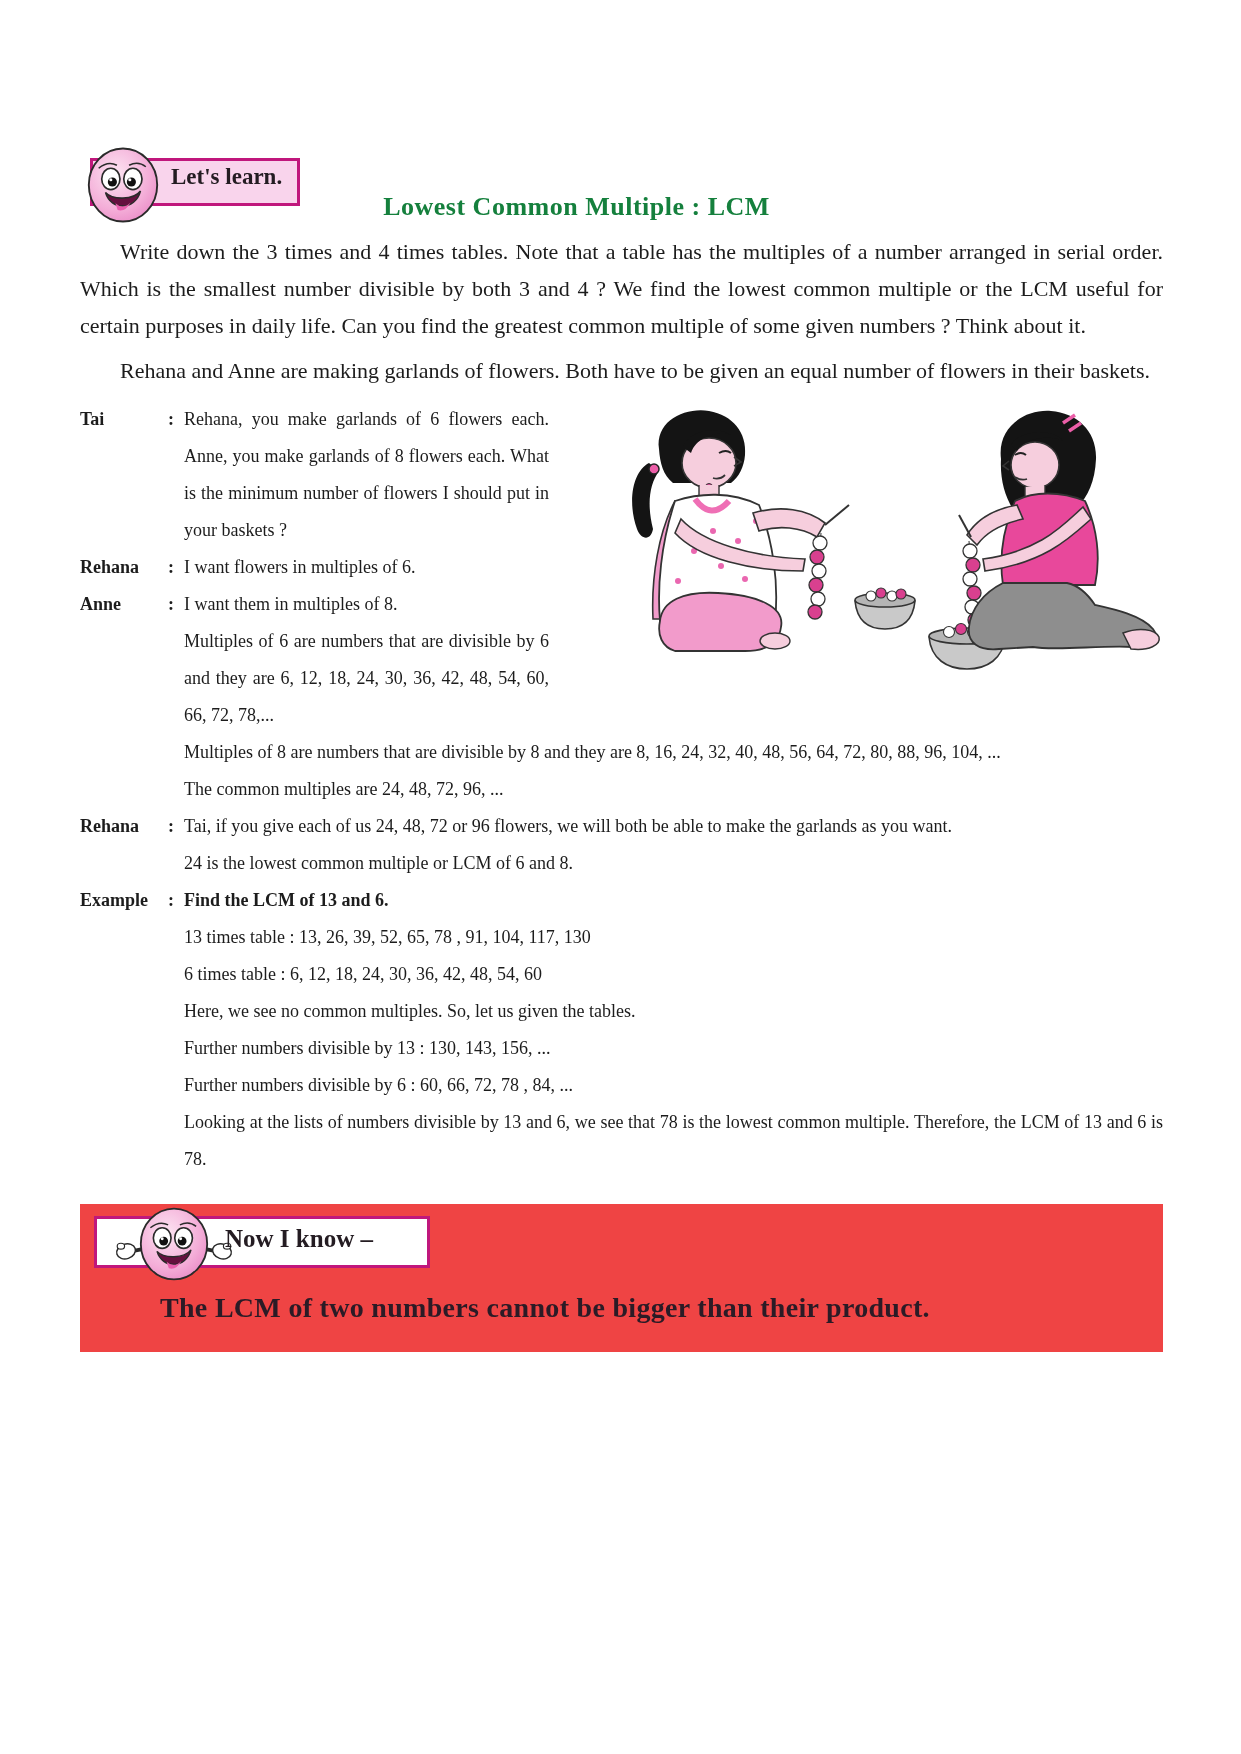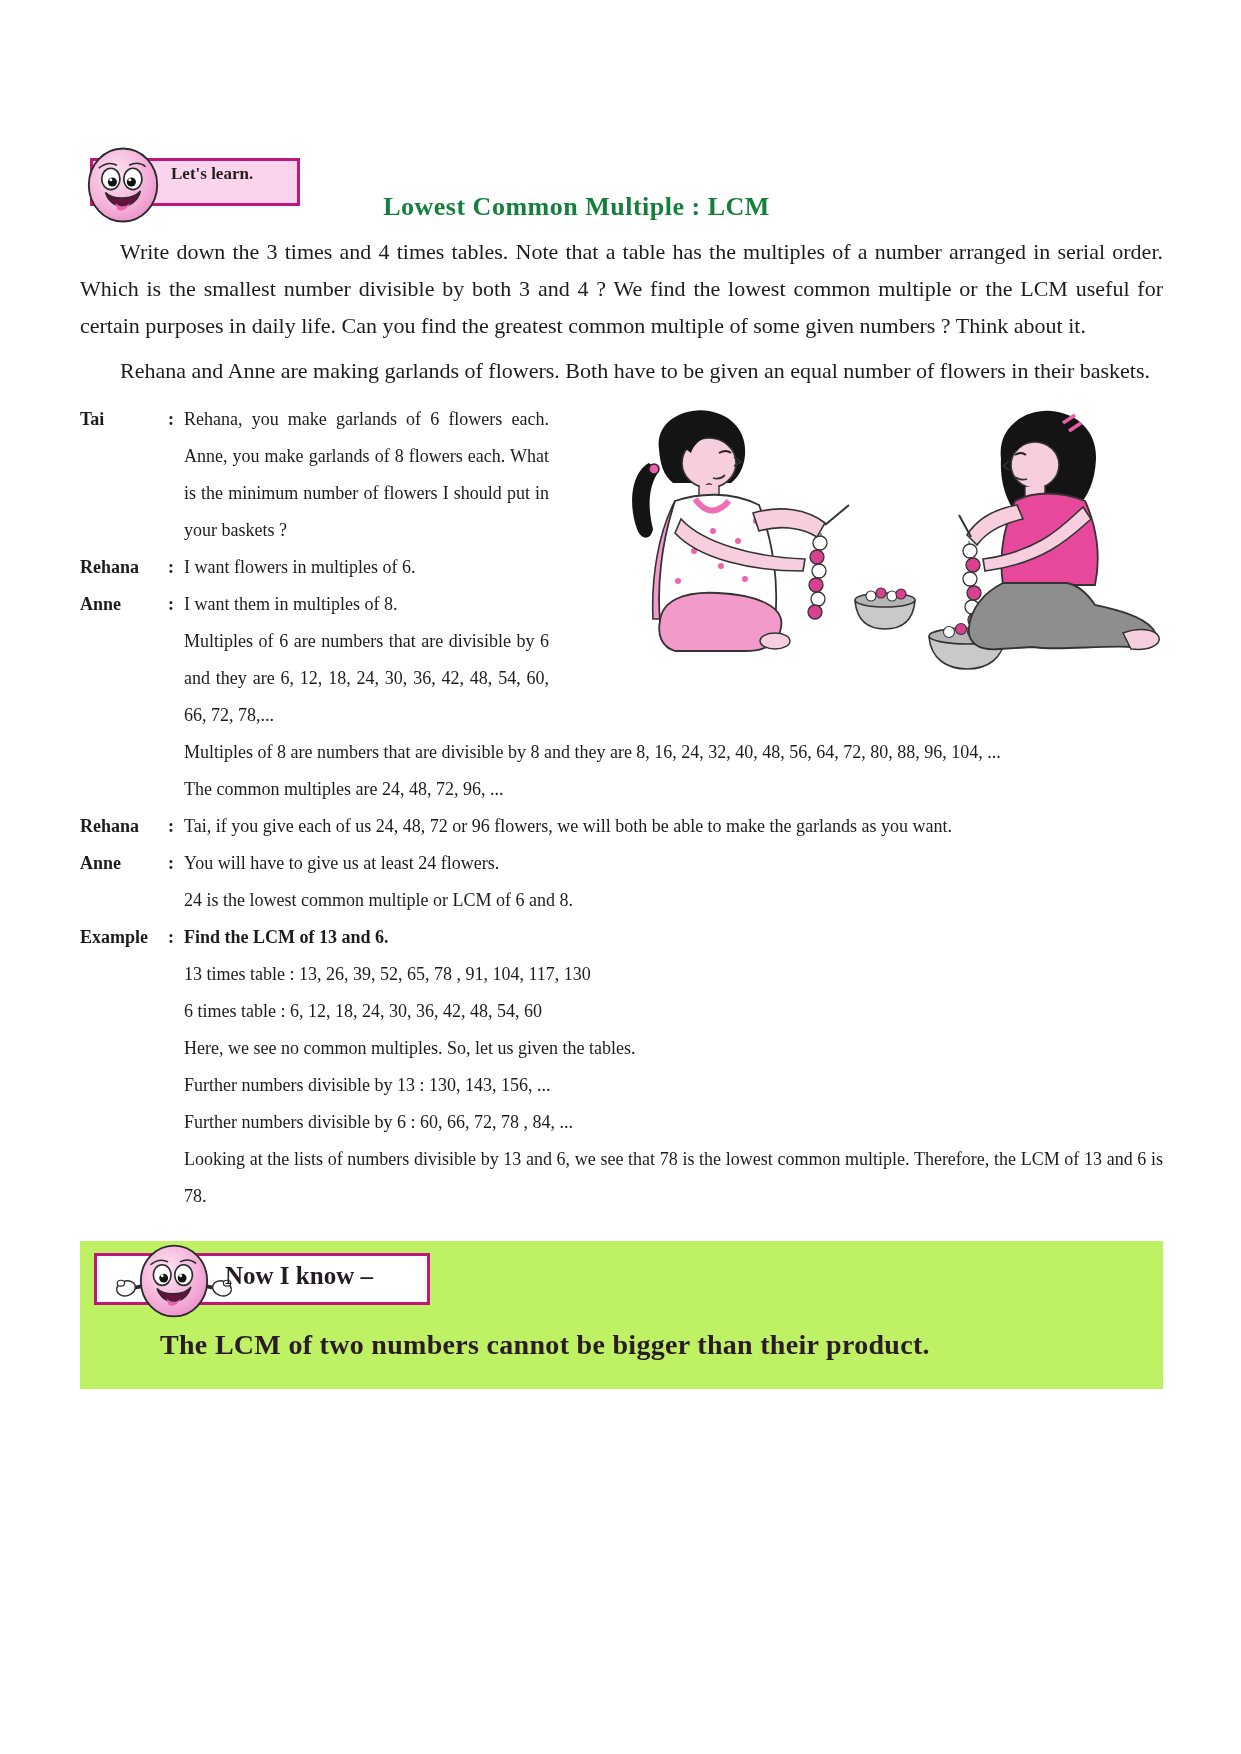--- a/index.html
+++ b/index.html
@@ -11,21 +11,21 @@
   .content{ padding:0 78px 0 80px; }
 
   
   .lets-badge{
     position:absolute; top:158px; left:90px; width:204px; height:42px;
     background:#f9d4ec; border:3px solid #c0177c;
   }
   .lets-badge .face-svg{ position:absolute; left:-8px; top:-16px; width:76px; height:80px; }
   .lets-label{
     position:absolute; left:78px; top:3px;
-    font-size:17px; font-weight:600; color:#241c22; white-space:nowrap;
+    font-size:23px; font-weight:600; color:#241c22; white-space:nowrap;
   }
 
   
   .title{
     margin:0 90px 6px 0; padding-top:188px;
     text-align:center; font-size:26px; font-weight:bold; color:#15803d;
     line-height:37px; letter-spacing:.5px;
   }
 
   
@@ -40,21 +40,21 @@
     padding-left:104px;
   }
   p.dlg{ text-indent:-104px; }
   .spk{ display:inline-block; width:88px; text-indent:0; font-weight:bold; }
   .sep{ display:inline-block; width:16px; text-indent:0; font-weight:bold; }
   .b{ font-weight:bold; }
 
   
   .know-box{
     position:relative; margin:26px 78px 0 80px; height:148px;
-    background:#bef264;
+    background:#ef4444;
   }
   .know-badge{
     position:absolute; top:12px; left:14px; width:330px; height:46px;
     background:#ffffff; border:3px solid #c0177c;
   }
   .know-badge .face-svg{ position:absolute; left:18px; top:-14px; width:118px; height:78px; }
   .know-label{
     position:absolute; left:128px; top:6px;
     font-size:25px; font-weight:bold; color:#241c22; white-space:nowrap;
   }
@@ -210,21 +210,20 @@
 
       <p class="dlg"><span class="spk">Rehana</span><span class="sep">:</span><span>I want flowers in multiples of 6.</span></p>
 
       <p class="dlg"><span class="spk">Anne</span><span class="sep">:</span><span>I want them in multiples of 8.</span></p>
       <p class="cont">Multiples of 6 are numbers that are divisible by 6 and they are 6, 12, 18, 24, 30, 36, 42, 48, 54, 60, 66, 72, 78,...</p>
       <p class="cont">Multiples of 8 are numbers that are divisible by 8 and they are 8, 16, 24, 32, 40, 48, 56, 64, 72, 80, 88, 96, 104, ...</p>
       <p class="cont">The common multiples are 24, 48, 72, 96, ...</p>
 
       <p class="dlg"><span class="spk">Rehana</span><span class="sep">:</span><span>Tai, if you give each of us 24, 48, 72 or 96 flowers, we will both be able to make the garlands as you want.</span></p>
 
-      <p class="dlg"><span class="spk">Anne</span><span class="sep">:</span><span>You will have to give us at least 24 flowers.</span></p>
       <p class="cont">24 is the lowest common multiple or LCM of 6 and 8.</p>
 
       <p class="dlg"><span class="spk">Example</span><span class="sep">:</span><span class="b">Find the LCM of 13 and 6.</span></p>
       <p class="cont">13 times table : 13, 26, 39, 52, 65, 78 , 91, 104, 117, 130</p>
       <p class="cont">6 times table : 6, 12, 18, 24, 30, 36, 42, 48, 54, 60</p>
       <p class="cont">Here, we see no common multiples. So, let us given the tables.</p>
       <p class="cont">Further numbers divisible by 13 : 130, 143, 156, ...</p>
       <p class="cont">Further numbers divisible by 6 : 60, 66, 72, 78 , 84, ...</p>
       <p class="cont">Looking at the lists of numbers divisible by 13 and 6, we see that 78 is the lowest common multiple. Therefore, the LCM of 13 and 6 is 78.</p>
     </div>

